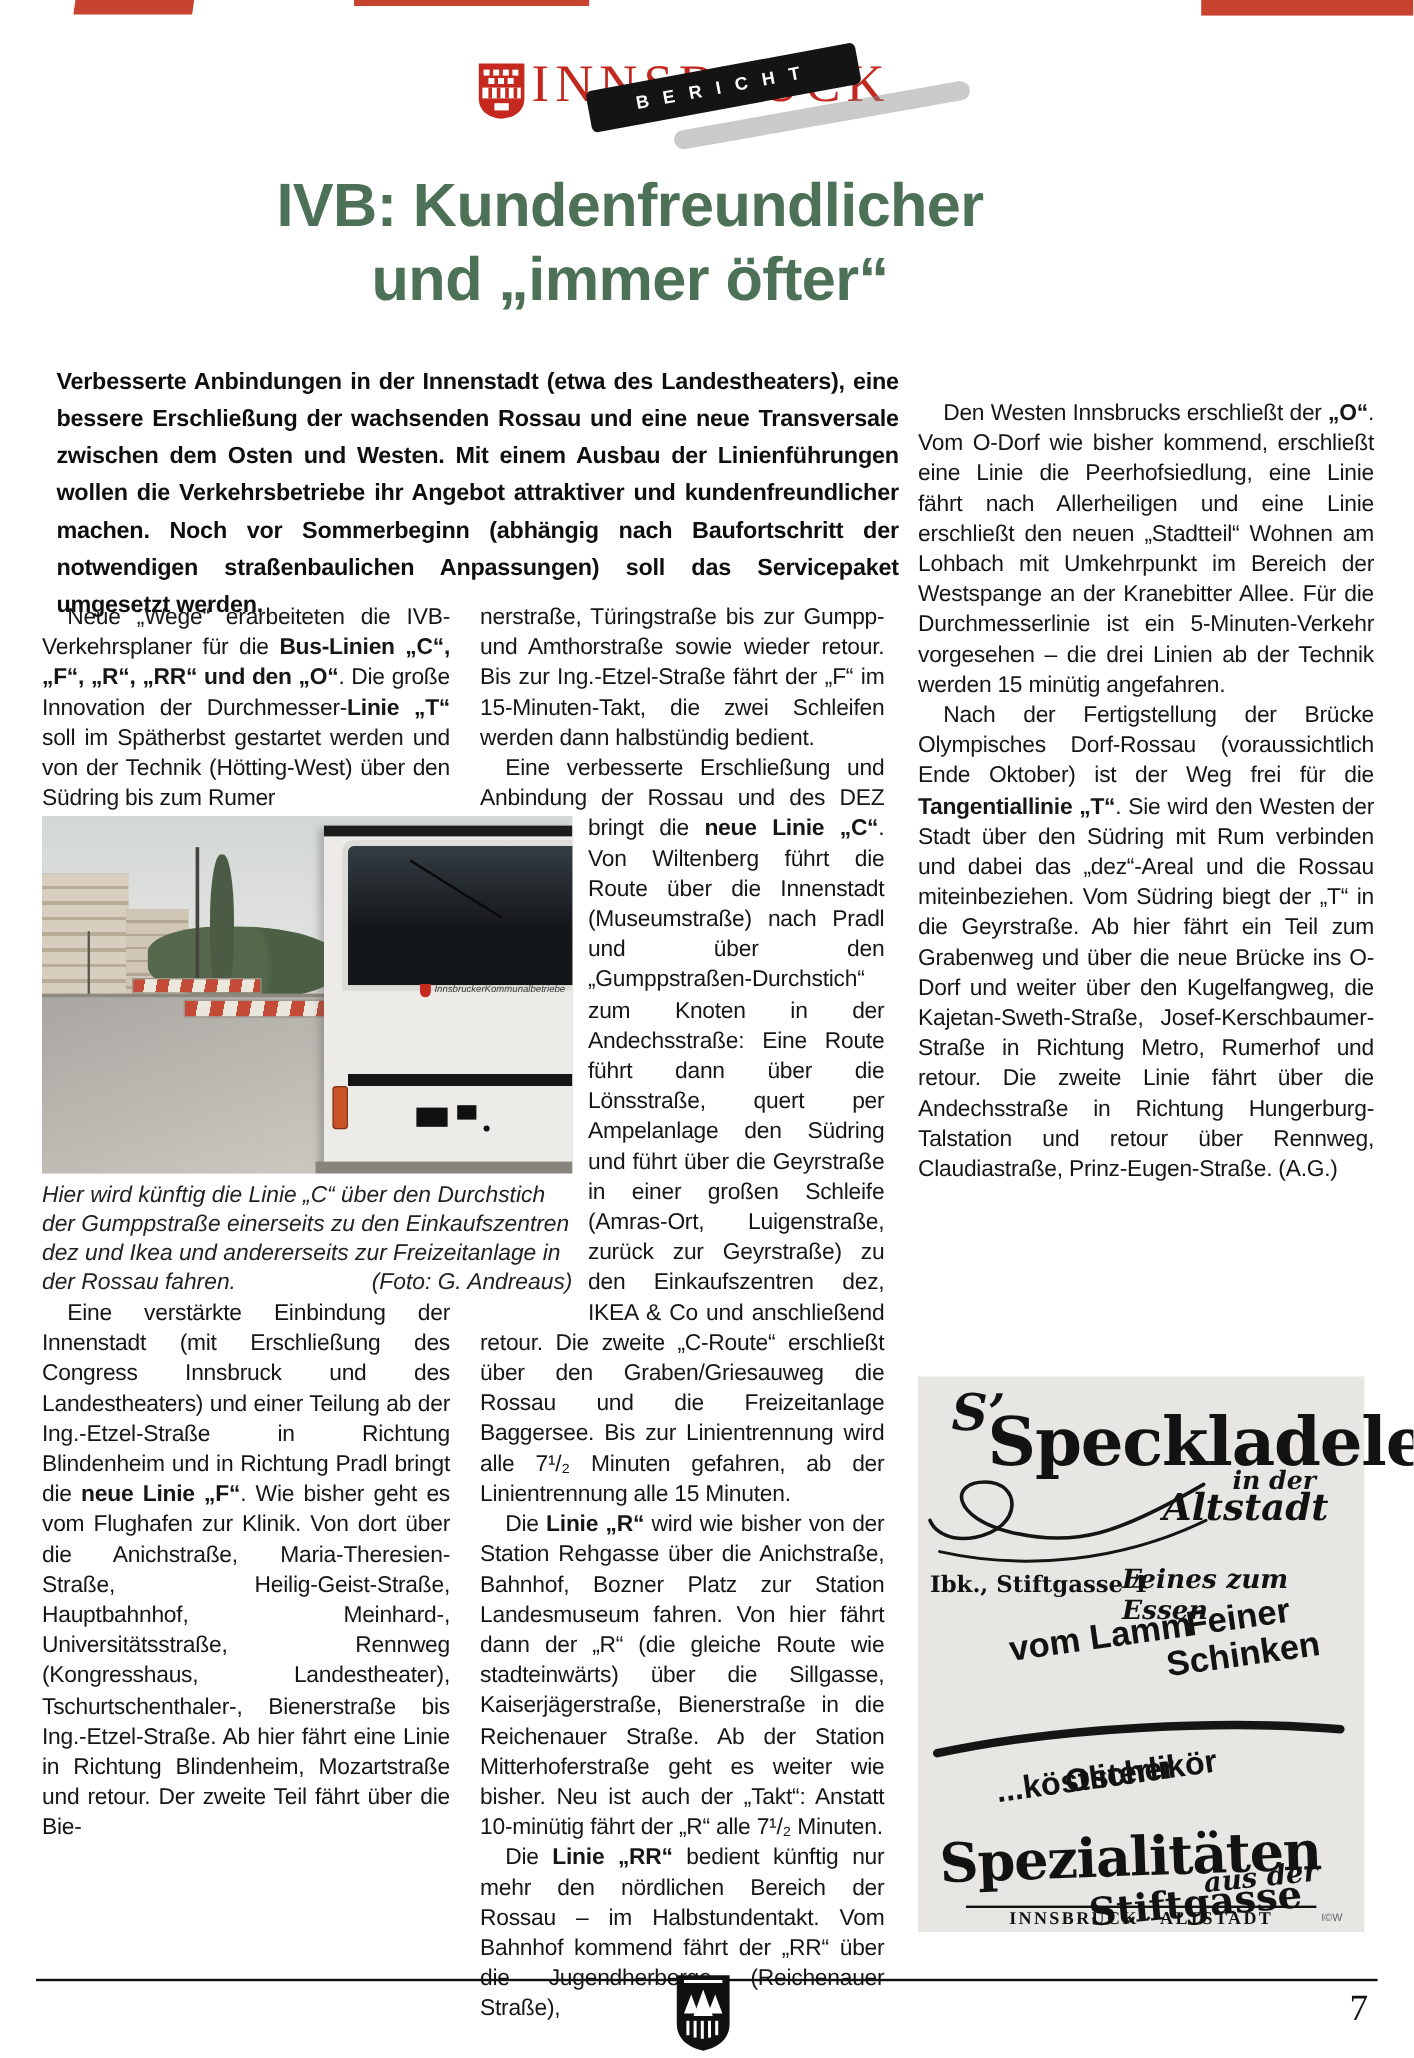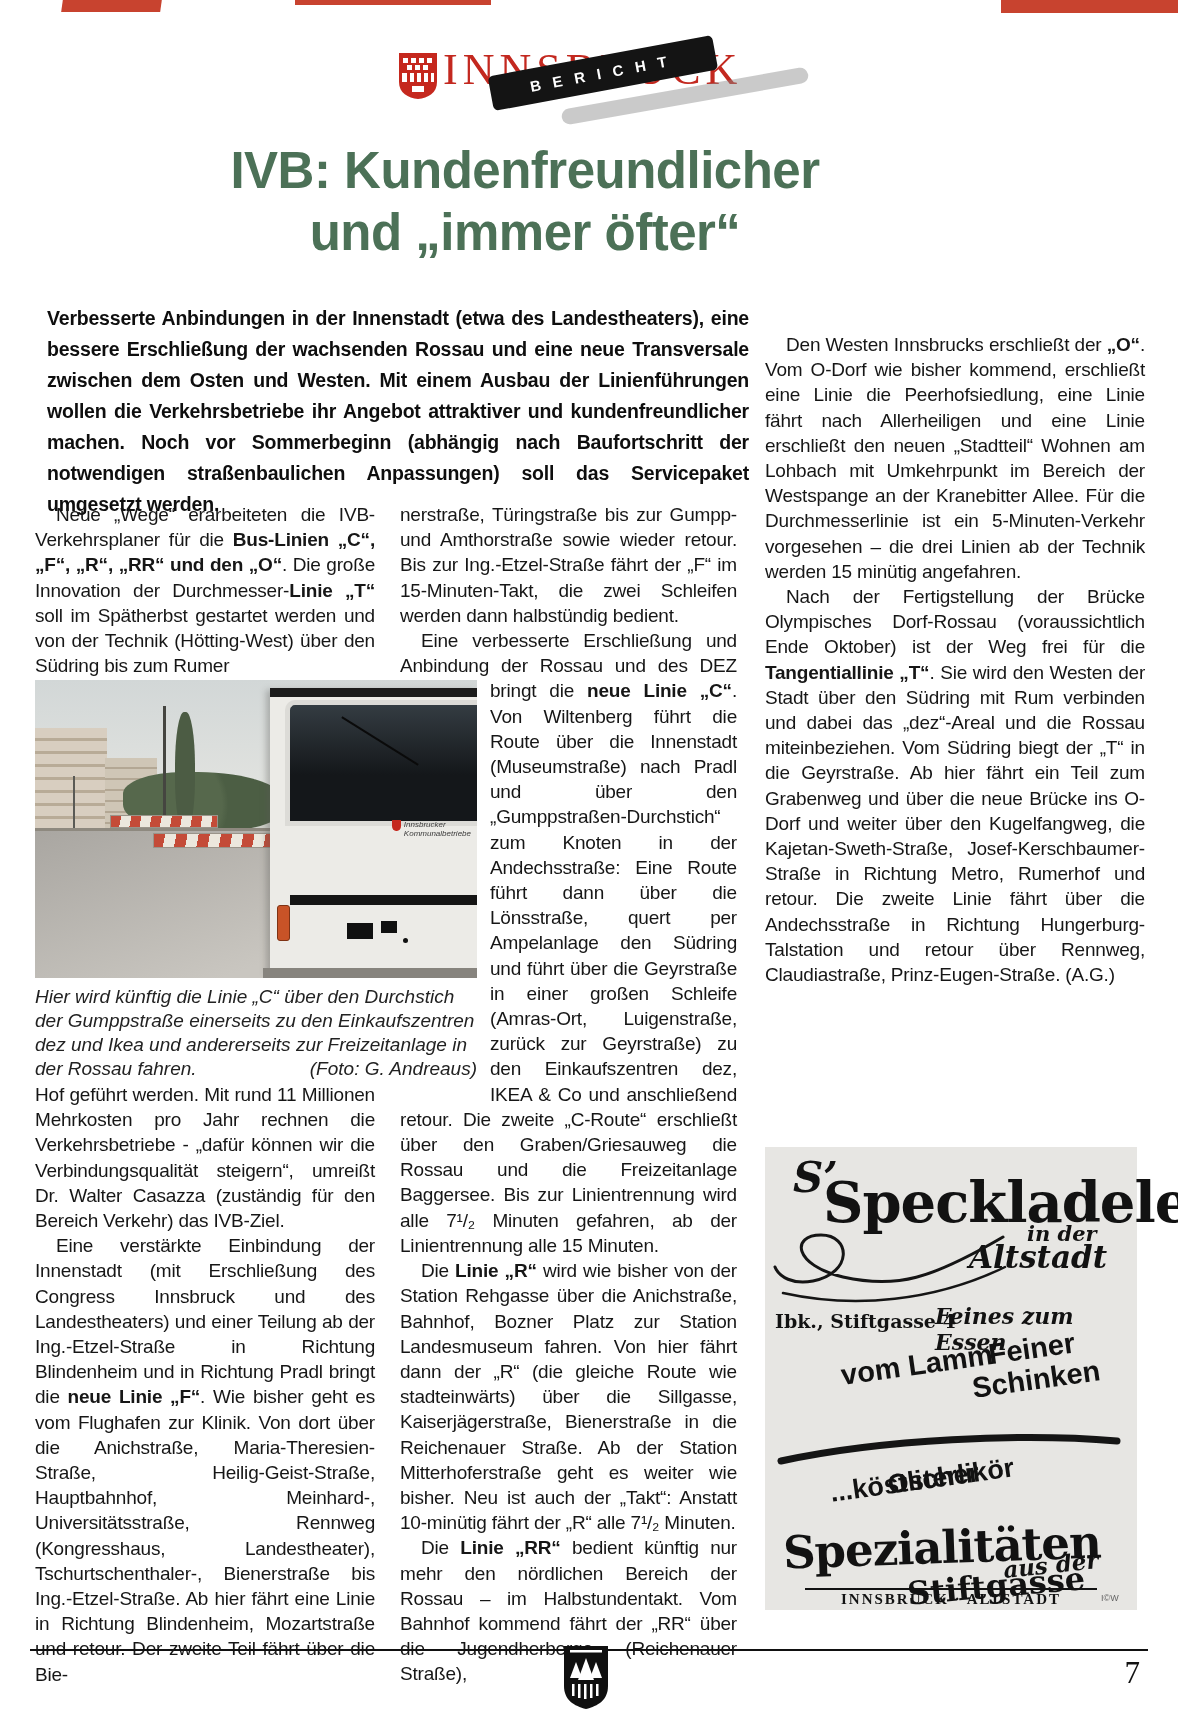--- a/index.html
+++ b/index.html
@@ -77,21 +77,21 @@
              border-radius:10px 0 0 0;border:5px solid #dcdbd7;border-right:none;}
   .ph-wiper{left:300px;top:60px;width:90px;height:2px;background:#0a0a0a;transform:rotate(32deg);}
   .ph-busband{left:255px;top:215px;width:187px;height:10px;background:#151515;}
   .ph-tail{left:242px;top:225px;width:11px;height:34px;background:#c85327;border:1px solid #7e3214;border-radius:3px;}
   .ph-vent1{left:312px;top:243px;width:26px;height:16px;background:#101010;}
   .ph-vent2{left:346px;top:241px;width:16px;height:12px;background:#101010;}
   .ph-dot{left:368px;top:258px;width:5px;height:5px;background:#101010;border-radius:50%;}
   .ph-shadow{left:228px;top:288px;width:214px;height:10px;background:#87847e;}
   .bus-brand{position:absolute;right:6px;top:140px;display:flex;gap:3px;align-items:flex-start;}
   .bus-brand .shield{width:9px;height:11px;background:#c5281e;border-radius:0 0 45% 45%;}
-  .bus-brand .t{display:flex;flex-direction:column;font-style:italic;font-size:8px;line-height:9px;
+  .bus-brand .t{display:flex;font-style:italic;font-size:8px;line-height:9px;
                 color:#3a3a3a;text-align:left;}
   .caption{position:relative;margin-top:7px;width:442px;font-style:italic;font-size:19px;
            line-height:24px;color:#222;text-align:left;}
   .credit{position:absolute;right:0;bottom:0;background:#ffffff;padding-left:8px;margin-left:44px;}
 
   
   .ad{position:absolute;left:765px;top:1147px;width:372px;height:463px;background:#e7e6e3;color:#121212;}
   .ad *{position:absolute;}
   .ad-serif{font-family:"DejaVu Serif",serif;font-weight:bold;}
   .ad-prefix{left:28px;top:6px;font-size:42px;font-style:italic;}
@@ -204,21 +204,20 @@
         </span>
       </div>
     </div>
     <figcaption class="caption">
       <span>Hier wird künftig die Linie „C“ über den Durchstich der Gumppstraße einerseits zu den Einkaufszentren dez und Ikea und andererseits zur Freizeitanlage in der Rossau fahren.</span>
       <span class="credit">(Foto: G. Andreaus)</span>
     </figcaption>
   </figure>
 
   <section class="col col-left-bottom">
-      <p class="para"><span>Hof geführt werden. Mit rund 11 Millionen Mehrkosten pro Jahr rechnen die Verkehrsbetriebe - „dafür können wir die Verbindungsqualität steigern“, umreißt Dr. Walter Casazza (zuständig für den Bereich Verkehr) das IVB-Ziel.</span></p>
       <p class="para ind"><span>Eine verstärkte Einbindung der Innenstadt (mit Erschließung des Congress Innsbruck und des Landestheaters) und einer Teilung ab der Ing.-Etzel-Straße in Richtung Blindenheim und in Richtung Pradl bringt die </span><span class="b">neue Linie „F“</span><span>. Wie bisher geht es vom Flughafen zur Klinik. Von dort über die Anichstraße, Maria-Theresien-Straße, Heilig-Geist-Straße, Hauptbahnhof, Meinhard-, Universitätsstraße, Rennweg (Kongresshaus, Landestheater), Tschurtschenthaler-, Bienerstraße bis Ing.-Etzel-Straße. Ab hier fährt eine Linie in Richtung Blindenheim, Mozartstraße und retour. Der zweite Teil fährt über die Bie-</span></p>
     </section>
 
   <section class="col col-middle">
     <div class="strut"></div>
     <div class="wrapblock"></div>
     <div>
         <p class="para"><span>nerstraße, Türingstraße bis zur Gumpp- und Amthorstraße sowie wieder retour. Bis zur Ing.-Etzel-Straße fährt der „F“ im 15-Minuten-Takt, die zwei Schleifen werden dann halbstündig bedient.</span></p>
         <p class="para ind"><span>Eine verbesserte Erschließung und Anbindung der Rossau und des DEZ bringt die </span><span class="b">neue Linie „C“</span><span>. Von Wiltenberg führt die Route über die Innenstadt (Museumstraße) nach Pradl und über den „Gumppstraßen-Durchstich“ zum Knoten in der Andechsstraße: Eine Route führt dann über die Lönsstraße, quert per Ampelanlage den Südring und führt über die Geyrstraße in einer großen Schleife (Amras-Ort, Luigenstraße, zurück zur Geyrstraße) zu den Einkaufszentren dez, IKEA &amp; Co und anschließend retour. Die zweite „C-Route“ erschließt über den Graben/Griesauweg die Rossau und die Freizeitanlage Baggersee. Bis zur Linientrennung wird alle 7¹/₂ Minuten gefahren, ab der Linientrennung alle 15 Minuten.</span></p>
         <p class="para ind"><span>Die </span><span class="b">Linie „R“</span><span> wird wie bisher von der Station Rehgasse über die Anichstraße, Bahnhof, Bozner Platz zur Station Landesmuseum fahren. Von hier fährt dann der „R“ (die gleiche Route wie stadteinwärts) über die Sillgasse, Kaiserjägerstraße, Bienerstraße in die Reichenauer Straße. Ab der Station Mitterhoferstraße geht es weiter wie bisher. Neu ist auch der „Takt“: Anstatt 10-minütig fährt der „R“ alle 7¹/₂ Minuten.</span></p>

